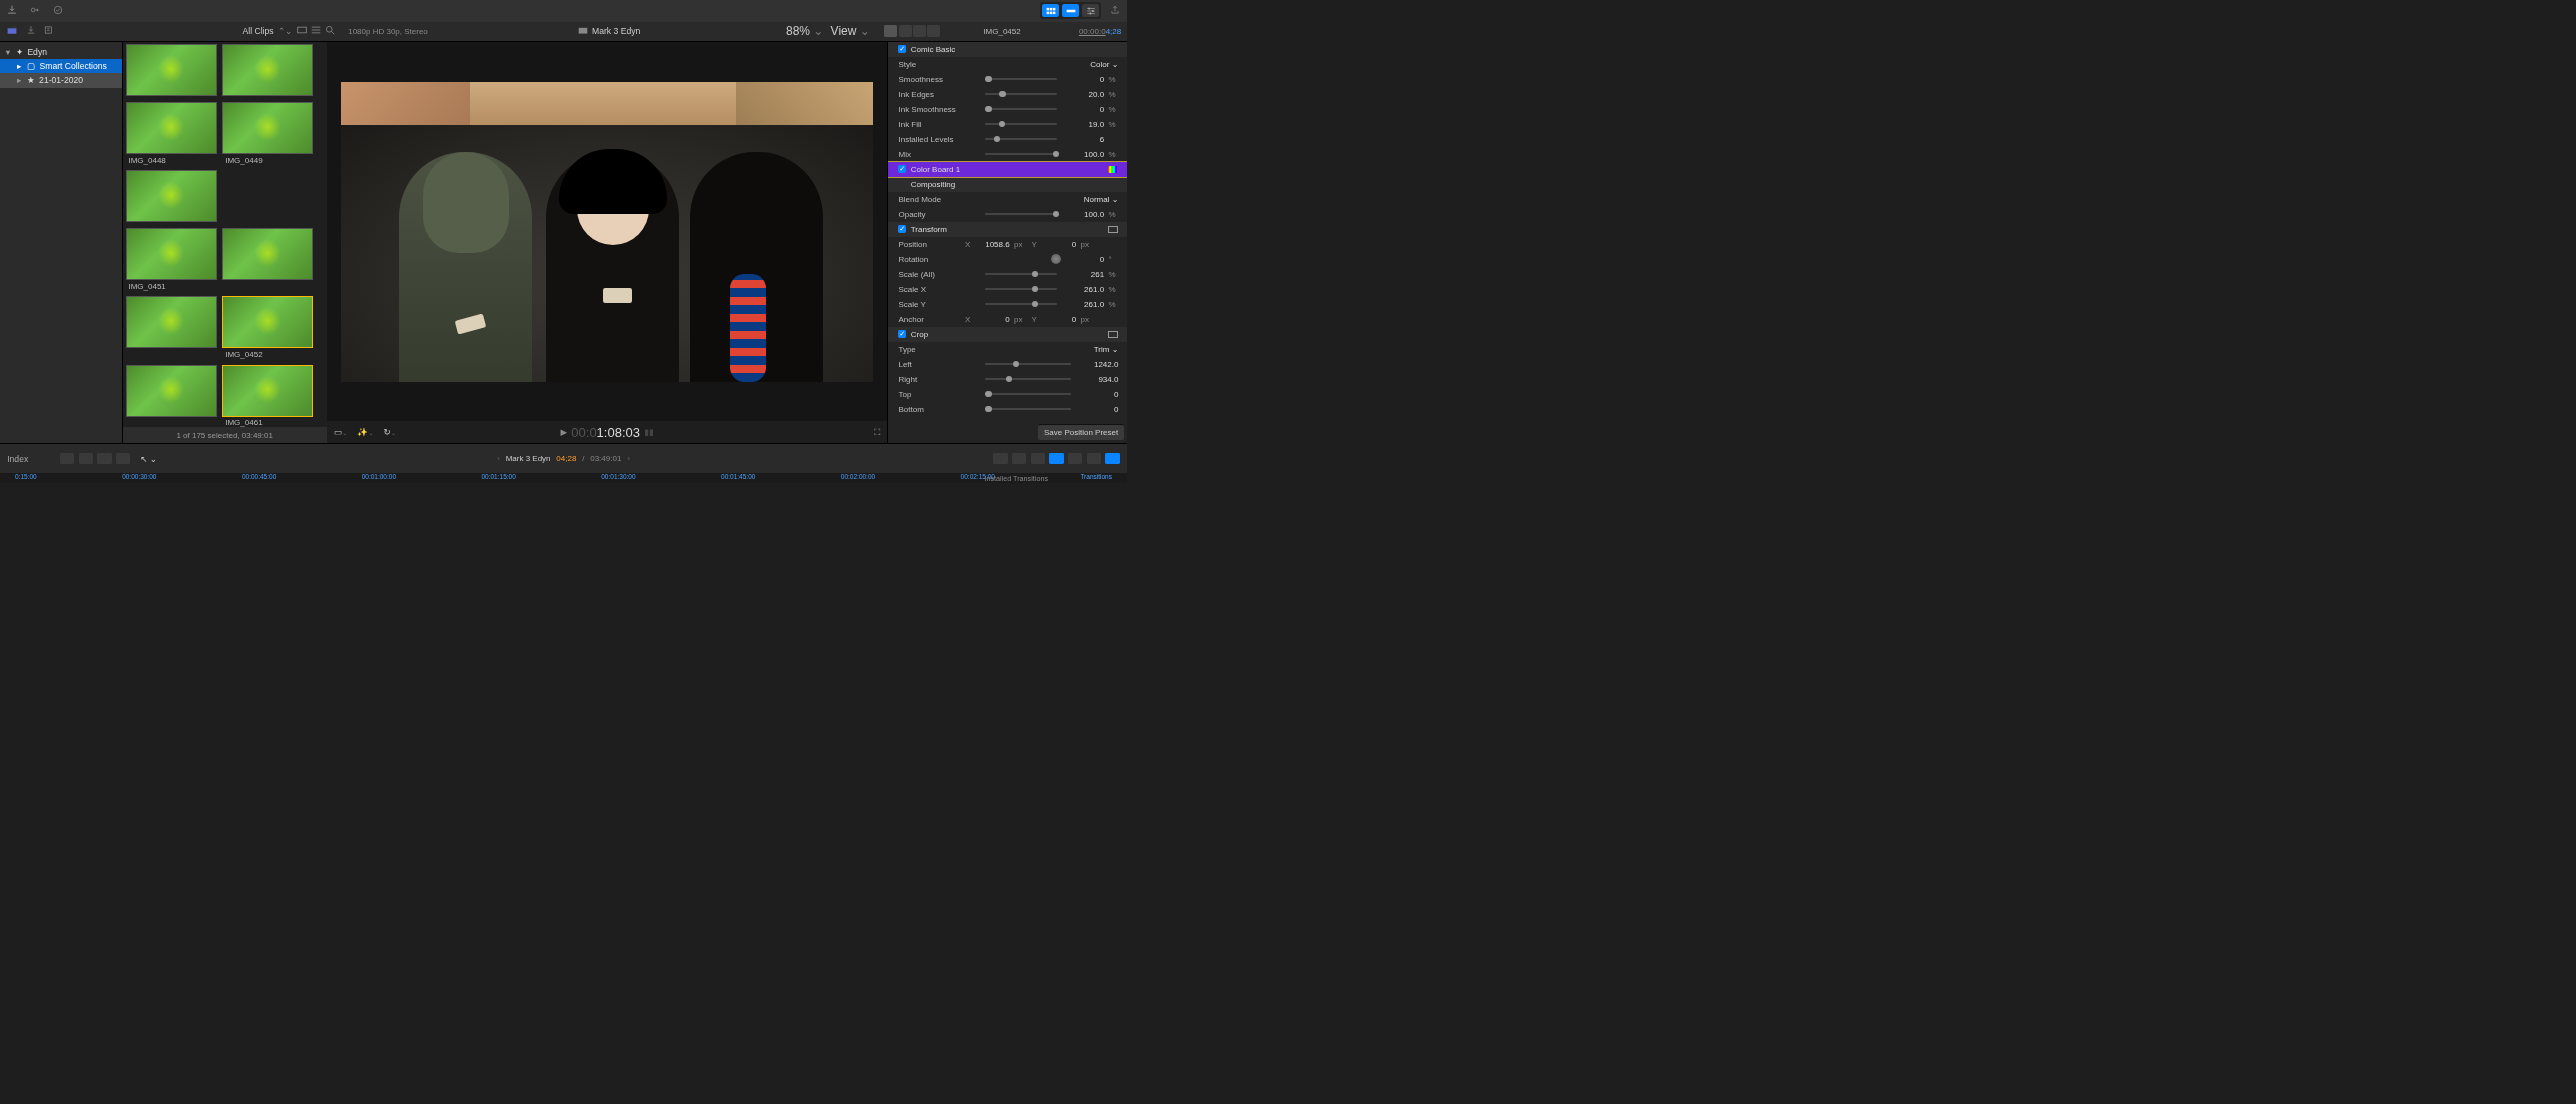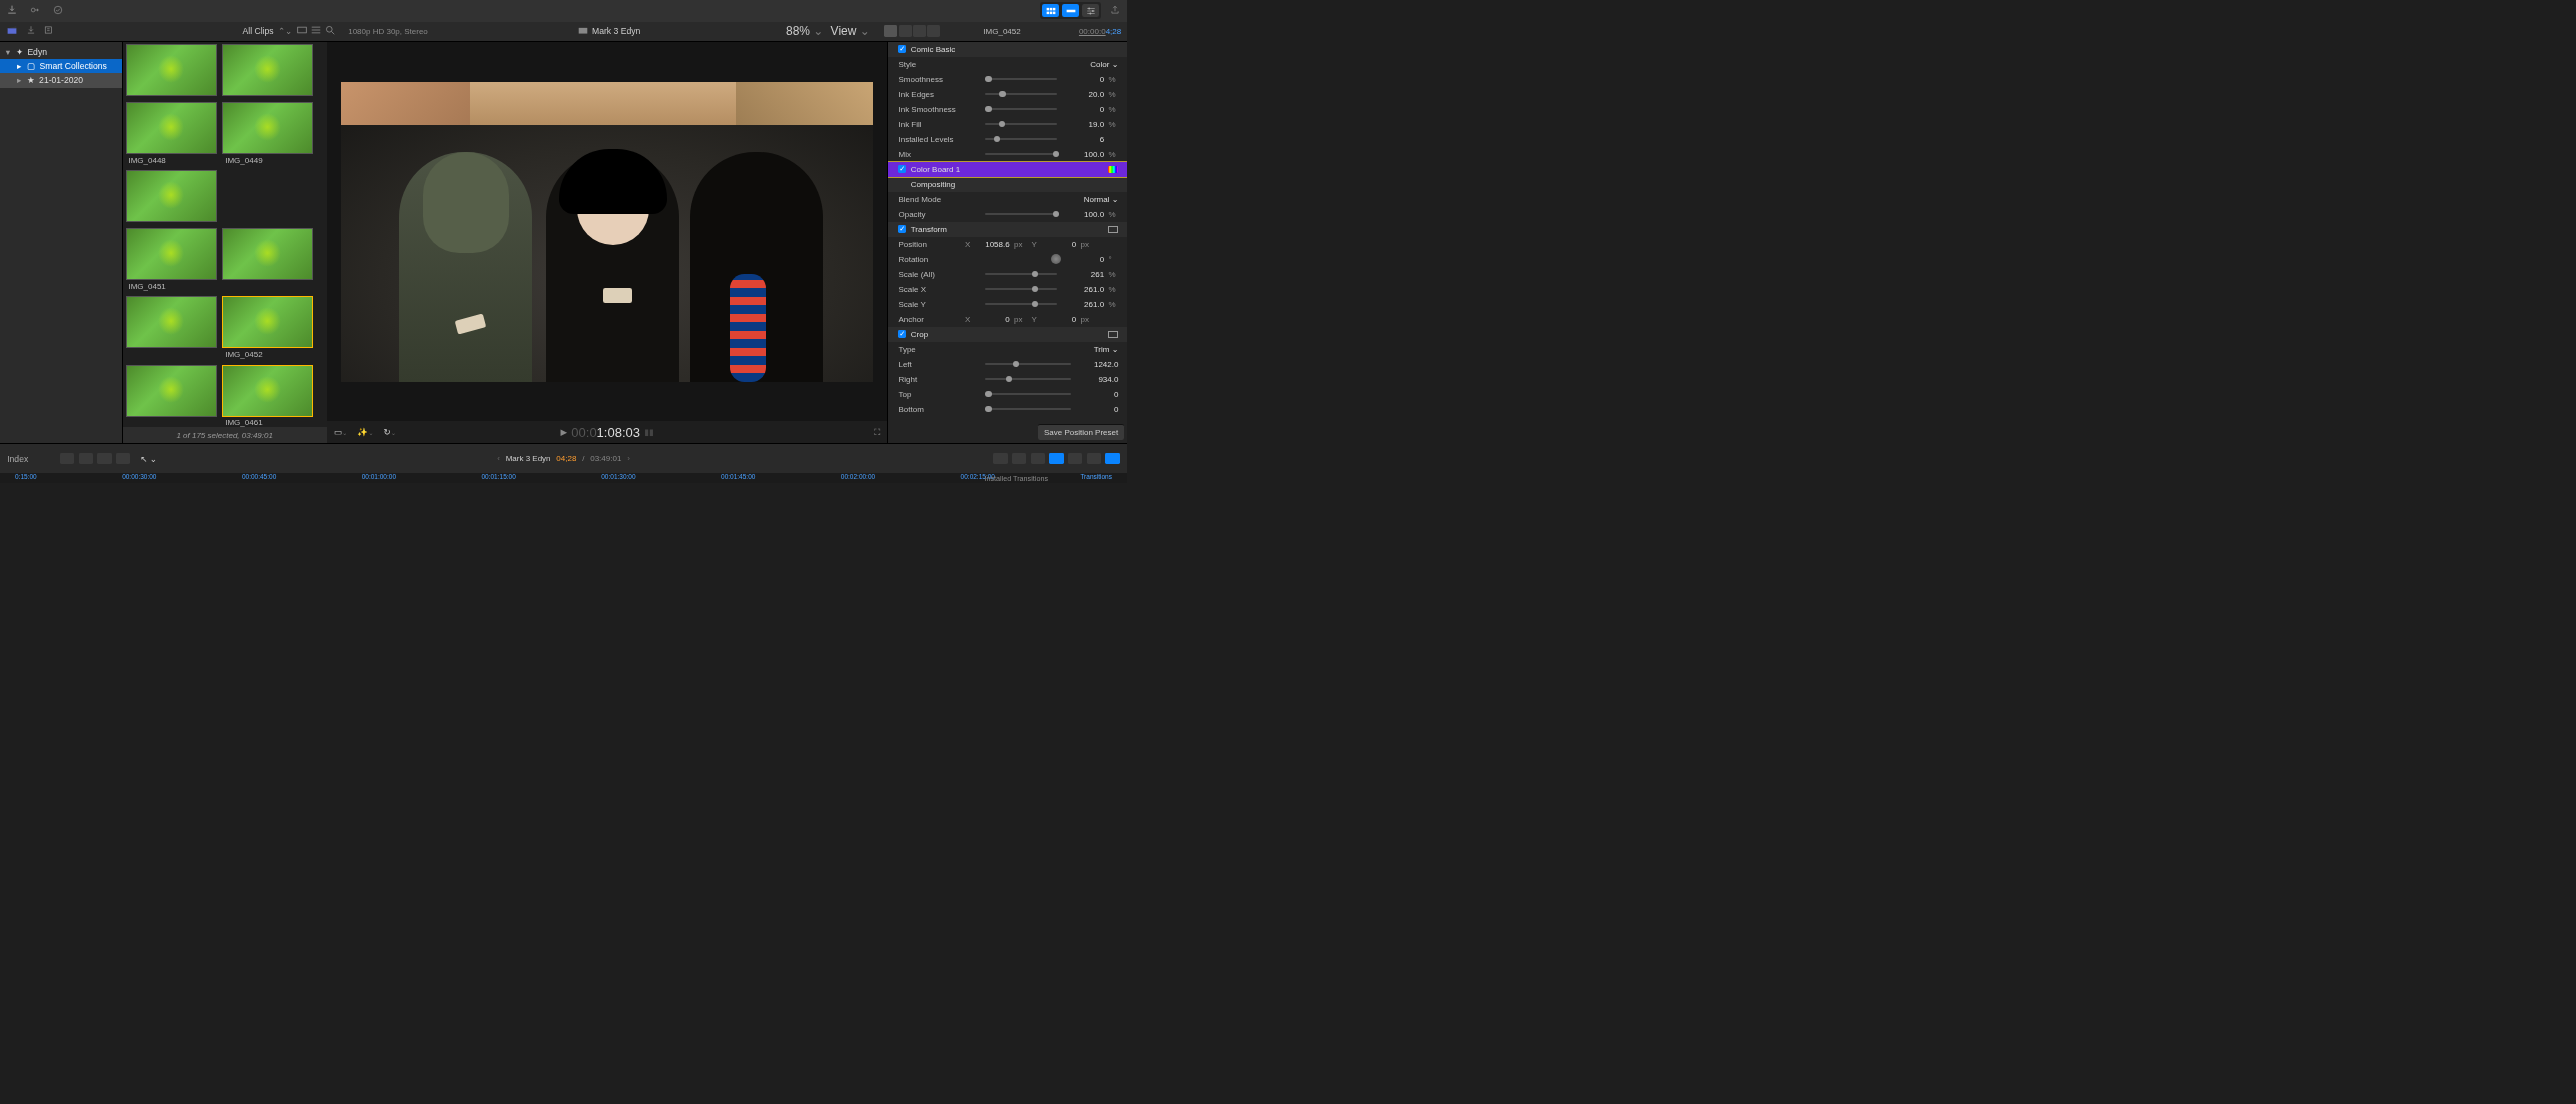--- a/index.html
+++ b/index.html
@@ -42,21 +42,21 @@
 .tri { width:5.8px; display:inline-block; color:#999;}
 
 
 .browser { width:213px; background:#1f1f1f; position:relative; overflow:hidden;}
 .thumbs { display:flex; flex-wrap:wrap; gap:5.8px; padding:2.9px; align-content:flex-start;}
 .clipcol { display:flex; flex-direction:column; gap:1.4px;}
 .clip-thumb { width:91px; height:52px; background:linear-gradient(135deg,#4d8b2b 0%, #6fc34a 40%, #4d8b2b 100%); border:0.7px solid #555; position:relative;}
 .clip-thumb.sel { border:1.4px solid #ffb700;}
 .clip-thumb::after { content:""; position:absolute; left:35%; top:20%; width:30%; height:55%; background:radial-gradient(ellipse at center, rgba(234,255,0,0.5) 0%, transparent 70%);}
 .clip-name { color:#bbb; font-size:8px; padding-left:2.9px;}
-.browser-status { position:absolute; bottom:0; left:0; right:0; height:16px; background:#2d2d2d; display:flex; align-items:center; justify-content:center; color:#999; font-size:8px;font-style:italic;}
+.browser-status { position:absolute; bottom:0; left:0; right:0; height:16px; background:#2d2d2d; display:flex; align-items:center; justify-content:center; color:#999; font-size:8px;}
 
 
 .viewer { flex:1; background:#151515; display:flex; flex-direction:column;}
 .viewer-canvas { flex:1; display:flex; align-items:center; justify-content:center; padding:14.4px;}
 .video-frame { width:532px; height:300px; background:#a99178; position:relative; overflow:hidden;}
 
 .couch { position:absolute; left:0; right:0; top:43px; bottom:0; background:radial-gradient(ellipse at 50% 60%, #3d3a36 0%, #2a2824 60%, #1b1a18 100%);}
 .pillow-l { position:absolute; left:0; top:0; width:129px; height:101px; background:linear-gradient(135deg,#c8946b,#9c704d); border-bottom-right-radius:43px;}
 .pillow-r { position:absolute; right:0; top:0; width:137px; height:108px; background:linear-gradient(225deg,#c9a574,#8d6f48); border-bottom-left-radius:50px;}
 .top-band { position:absolute; left:129px; right:137px; top:0; height:43px; background:linear-gradient(#ceaa7f,#b58e62);}

